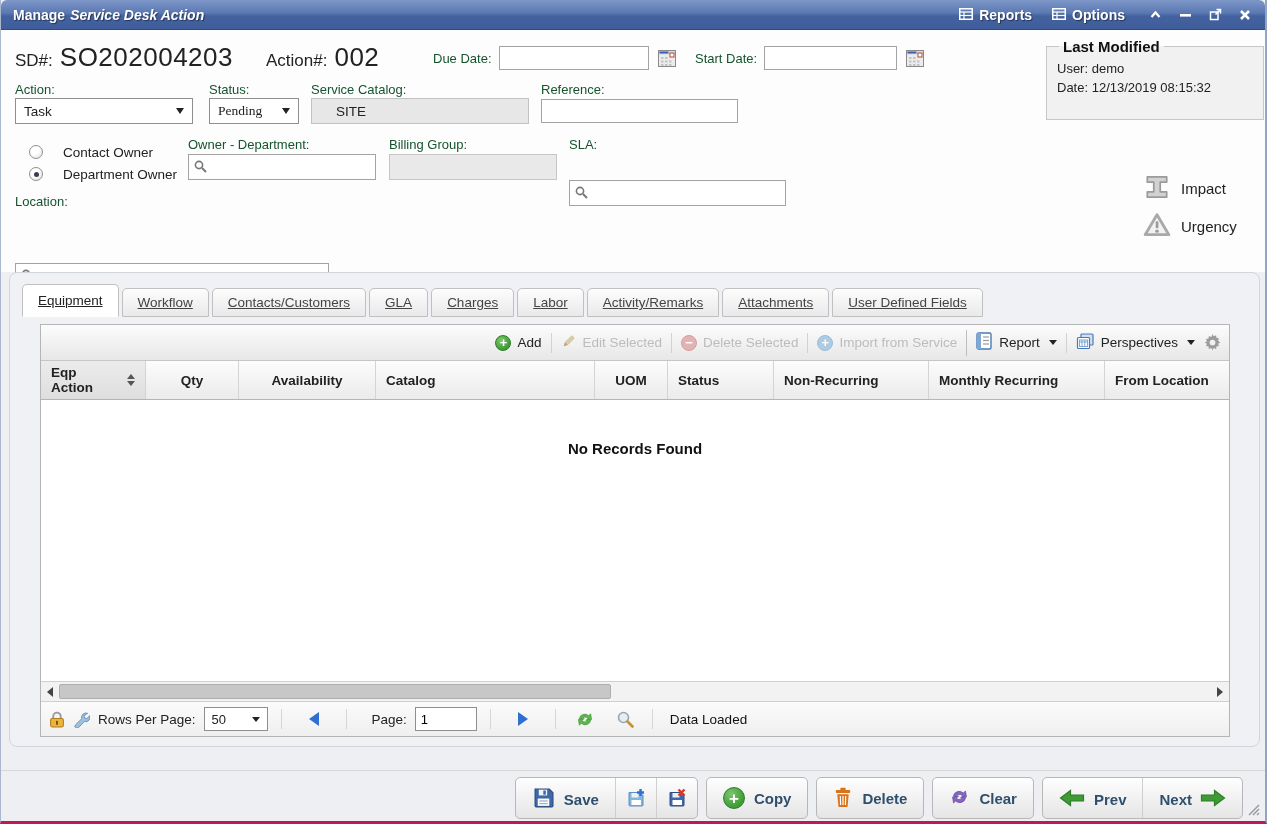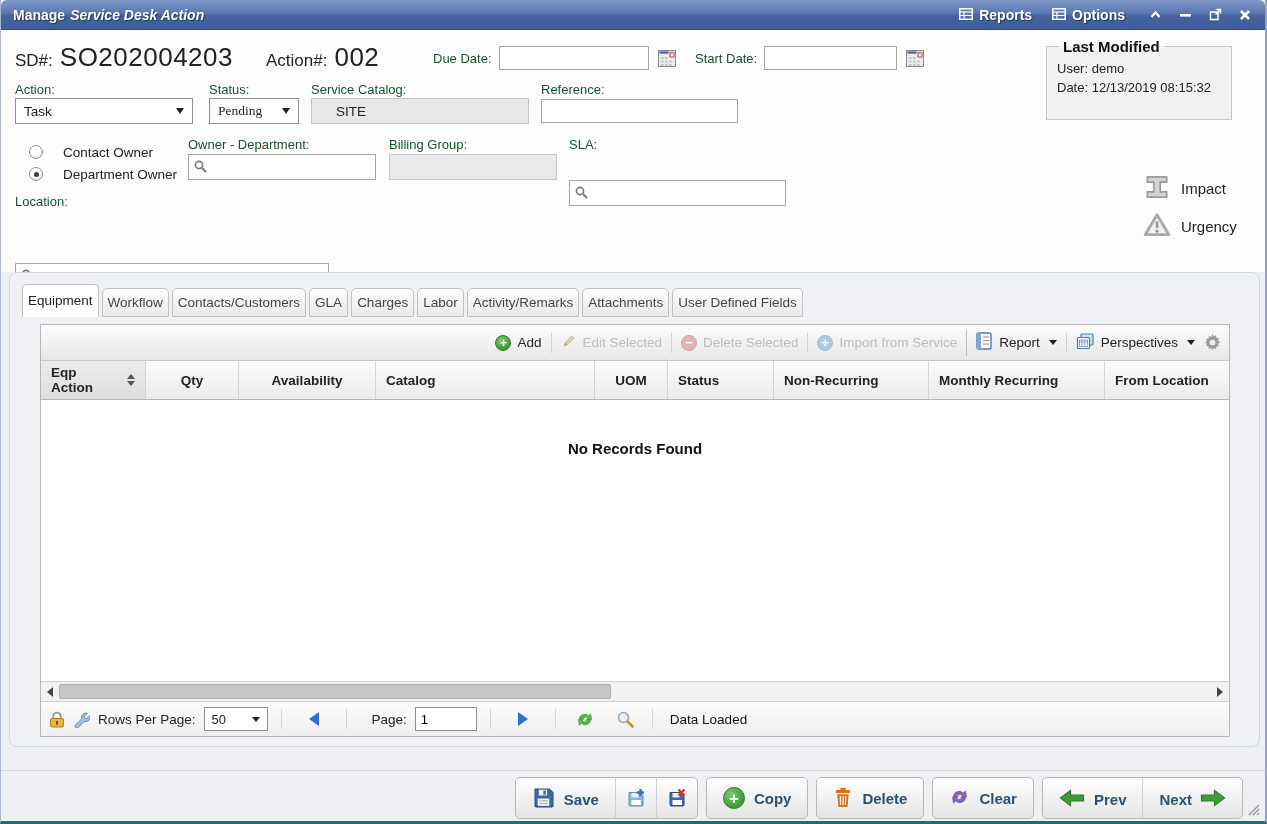--- a/index.html
+++ b/index.html
@@ -1,20 +1,20 @@
 <!DOCTYPE html>
 <html><head>
 <meta charset="utf-8">
 <style>
   * { box-sizing: border-box; margin: 0; padding: 0; }
   html,body { width:1267px; height:824px; overflow:hidden; }
   body { font-family:"Liberation Sans",sans-serif; font-size:13px; color:#222; }
 
   .window { position:relative; width:1267px; height:824px; background:#edeff3;
-            border-left:1px solid #aab7cf; border-right:2px solid #93a3c2; border-bottom:3px solid #0f766e; }
+            border-left:1px solid #aab7cf; border-right:2px solid #93a3c2; border-bottom:3px solid #be185d; }
 
   
   .titlebar { position:absolute; left:0; top:0; right:0; height:30px;
     background:linear-gradient(#7e97c8 0%, #5a78b2 45%, #44629f 55%, #3f5d9b 100%);
     border-radius:6px 6px 0 0; border-bottom:1px solid #2f4a7c;
     display:flex; align-items:center; color:#fff; }
   .titlebar-title { margin-left:12px; font-weight:bold; font-size:14px; text-shadow:1px 1px 1px rgba(0,0,0,.45); white-space:nowrap; }
   .titlebar-title .em { font-style:italic; margin-left:5px; }
   .titlebar-right { margin-left:auto; display:flex; align-items:center; gap:20px; margin-right:14px; }
   .tb-btn { display:flex; align-items:center; gap:6px; font-weight:bold; font-size:14px;
@@ -41,34 +41,34 @@
   .search-wrap { position:relative; }
   .search-wrap input { width:100%; height:26px; border:1px solid #a3a3a3; padding:0 6px 0 24px; font-size:13px; font-family:inherit; }
   .search-glyph { position:absolute; left:6px; top:6px; pointer-events:none; }
   .cal-btn { margin-left:2px; cursor:pointer; display:flex; }
   .radio-row { display:flex; align-items:flex-start; gap:20px; cursor:pointer; }
   .radio { width:14px; height:14px; border-radius:50%; border:1px solid #8f8f8f;
            background:radial-gradient(circle at 35% 30%, #fff 40%, #dcdcdc); position:relative; flex:none; }
   .radio.checked::after { content:""; position:absolute; left:3.5px; top:3.5px; width:5px; height:5px;
            border-radius:50%; background:#3b3b55; }
   .radio-label { font-size:13.5px; }
-  fieldset.lastmod { position:absolute; left:1045px; top:8px; width:186px; height:82px;
+  fieldset.lastmod { position:absolute; left:1045px; top:8px; width:218px; height:82px;
            background:#f1f1f2; border:1px solid #c6c6c6; padding:2px 10px 0 10px; }
   fieldset.lastmod legend { font-weight:bold; font-size:15px; padding:0 4px; margin-left:2px; color:#111; }
   .lastmod-line { font-size:13px; margin-top:4px; color:#222; }
   .iu-row { position:absolute; display:flex; align-items:center; gap:10px; }
   .iu-label { font-size:15px; color:#222; }
 
   
   .tab-panel { position:absolute; left:8px; top:272px; width:1251px; height:475px;
                background:#f0f1f5; border:1px solid #d2d5db; border-radius:8px; }
   .tabs { position:absolute; left:12px; top:11px; display:flex; align-items:flex-end; }
-  .tab { height:29px; padding:0 5px; display:flex; align-items:center; white-space:nowrap;
+  .tab { height:29px; padding:0 15px; display:flex; align-items:center; white-space:nowrap;
          background:linear-gradient(#fdfdfd,#e9e9e9); border:1px solid #c0c0c0; border-radius:5px 5px 0 0;
-         margin-right:3px; font-size:13.5px; color:#444; cursor:pointer; }
+         margin-right:3px; font-size:13.5px; color:#444; cursor:pointer;text-decoration:underline; }
   .tab.active { background:#fff; height:33px; color:#222; z-index:2; border-bottom-color:#fff; }
 
   .grid { position:absolute; left:30px; top:51px; width:1190px; height:413px; background:#fff;
           border:1px solid #b5b5b5; display:flex; flex-direction:column; }
   .grid-toolbar { height:36px; flex:none; background:linear-gradient(#fcfcfc,#e7e7e7);
           border-bottom:1px solid #c6c6c6; display:flex; align-items:center; padding:0 8px; gap:9px; }
   .tool-item { display:flex; align-items:center; gap:6px; font-size:13.5px; cursor:pointer; white-space:nowrap; }
   .tool-item.disabled { color:#bcbcbc; cursor:default; }
   .tool-sep { width:1px; height:20px; background:#d2d2d2; }
   .tool-sep.strong { background:#bdbdbd; height:26px; }

